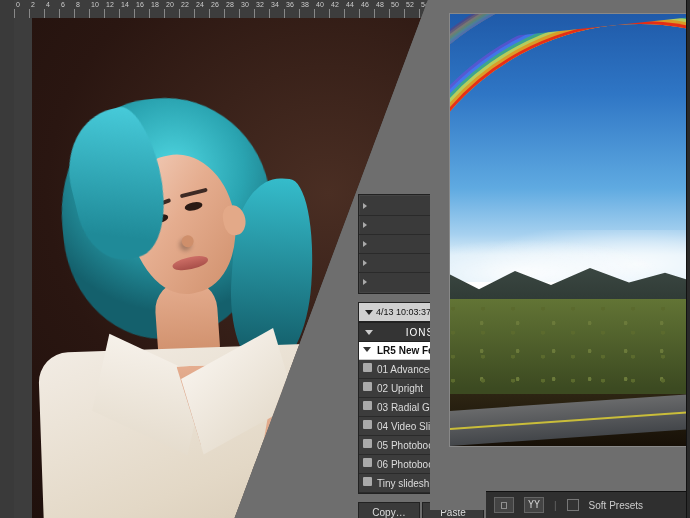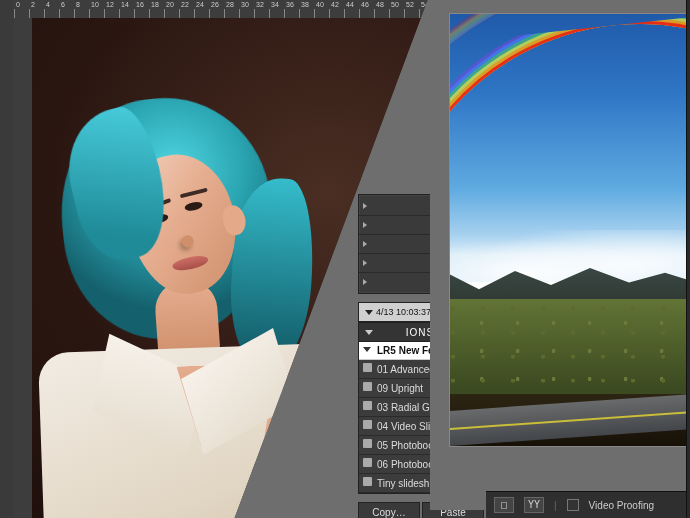--- a/index.html
+++ b/index.html
@@ -698,21 +698,21 @@
         <span class="count"></span>
       </div>
       <div id="collection-rows">
           <div class="coll-sub">
             <span class="ico"></span>
             <span class="lbl">01 Advanced He...</span>
             <span class="cnt">3</span>
           </div>
           <div class="coll-sub">
             <span class="ico"></span>
-            <span class="lbl">09 Upright</span>
+            <span class="lbl">02 Upright</span>
             <span class="cnt">3</span>
           </div>
           <div class="coll-sub">
             <span class="ico"></span>
             <span class="lbl">03 Radial Gradient</span>
             <span class="cnt">3</span>
           </div>
           <div class="coll-sub">
             <span class="ico"></span>
             <span class="lbl">04 Video Slidesho…</span>
@@ -759,17 +759,17 @@
 
   <div class="lr-bottom">
     <span class="icon-sq">
       <span class="unicode-icon">□</span>
     </span>
     <span class="icon-sq">
       <span class="unicode-icon">YY</span>
     </span>
     <span style="color:#666;">|</span>
     <span class="checkbox"></span>
-    <span>Video Proofing</span>
+    <span>Soft Presets</span>
   </div>
 
   <div class="right-edge"></div>
 </div>
 
 </body></html>

